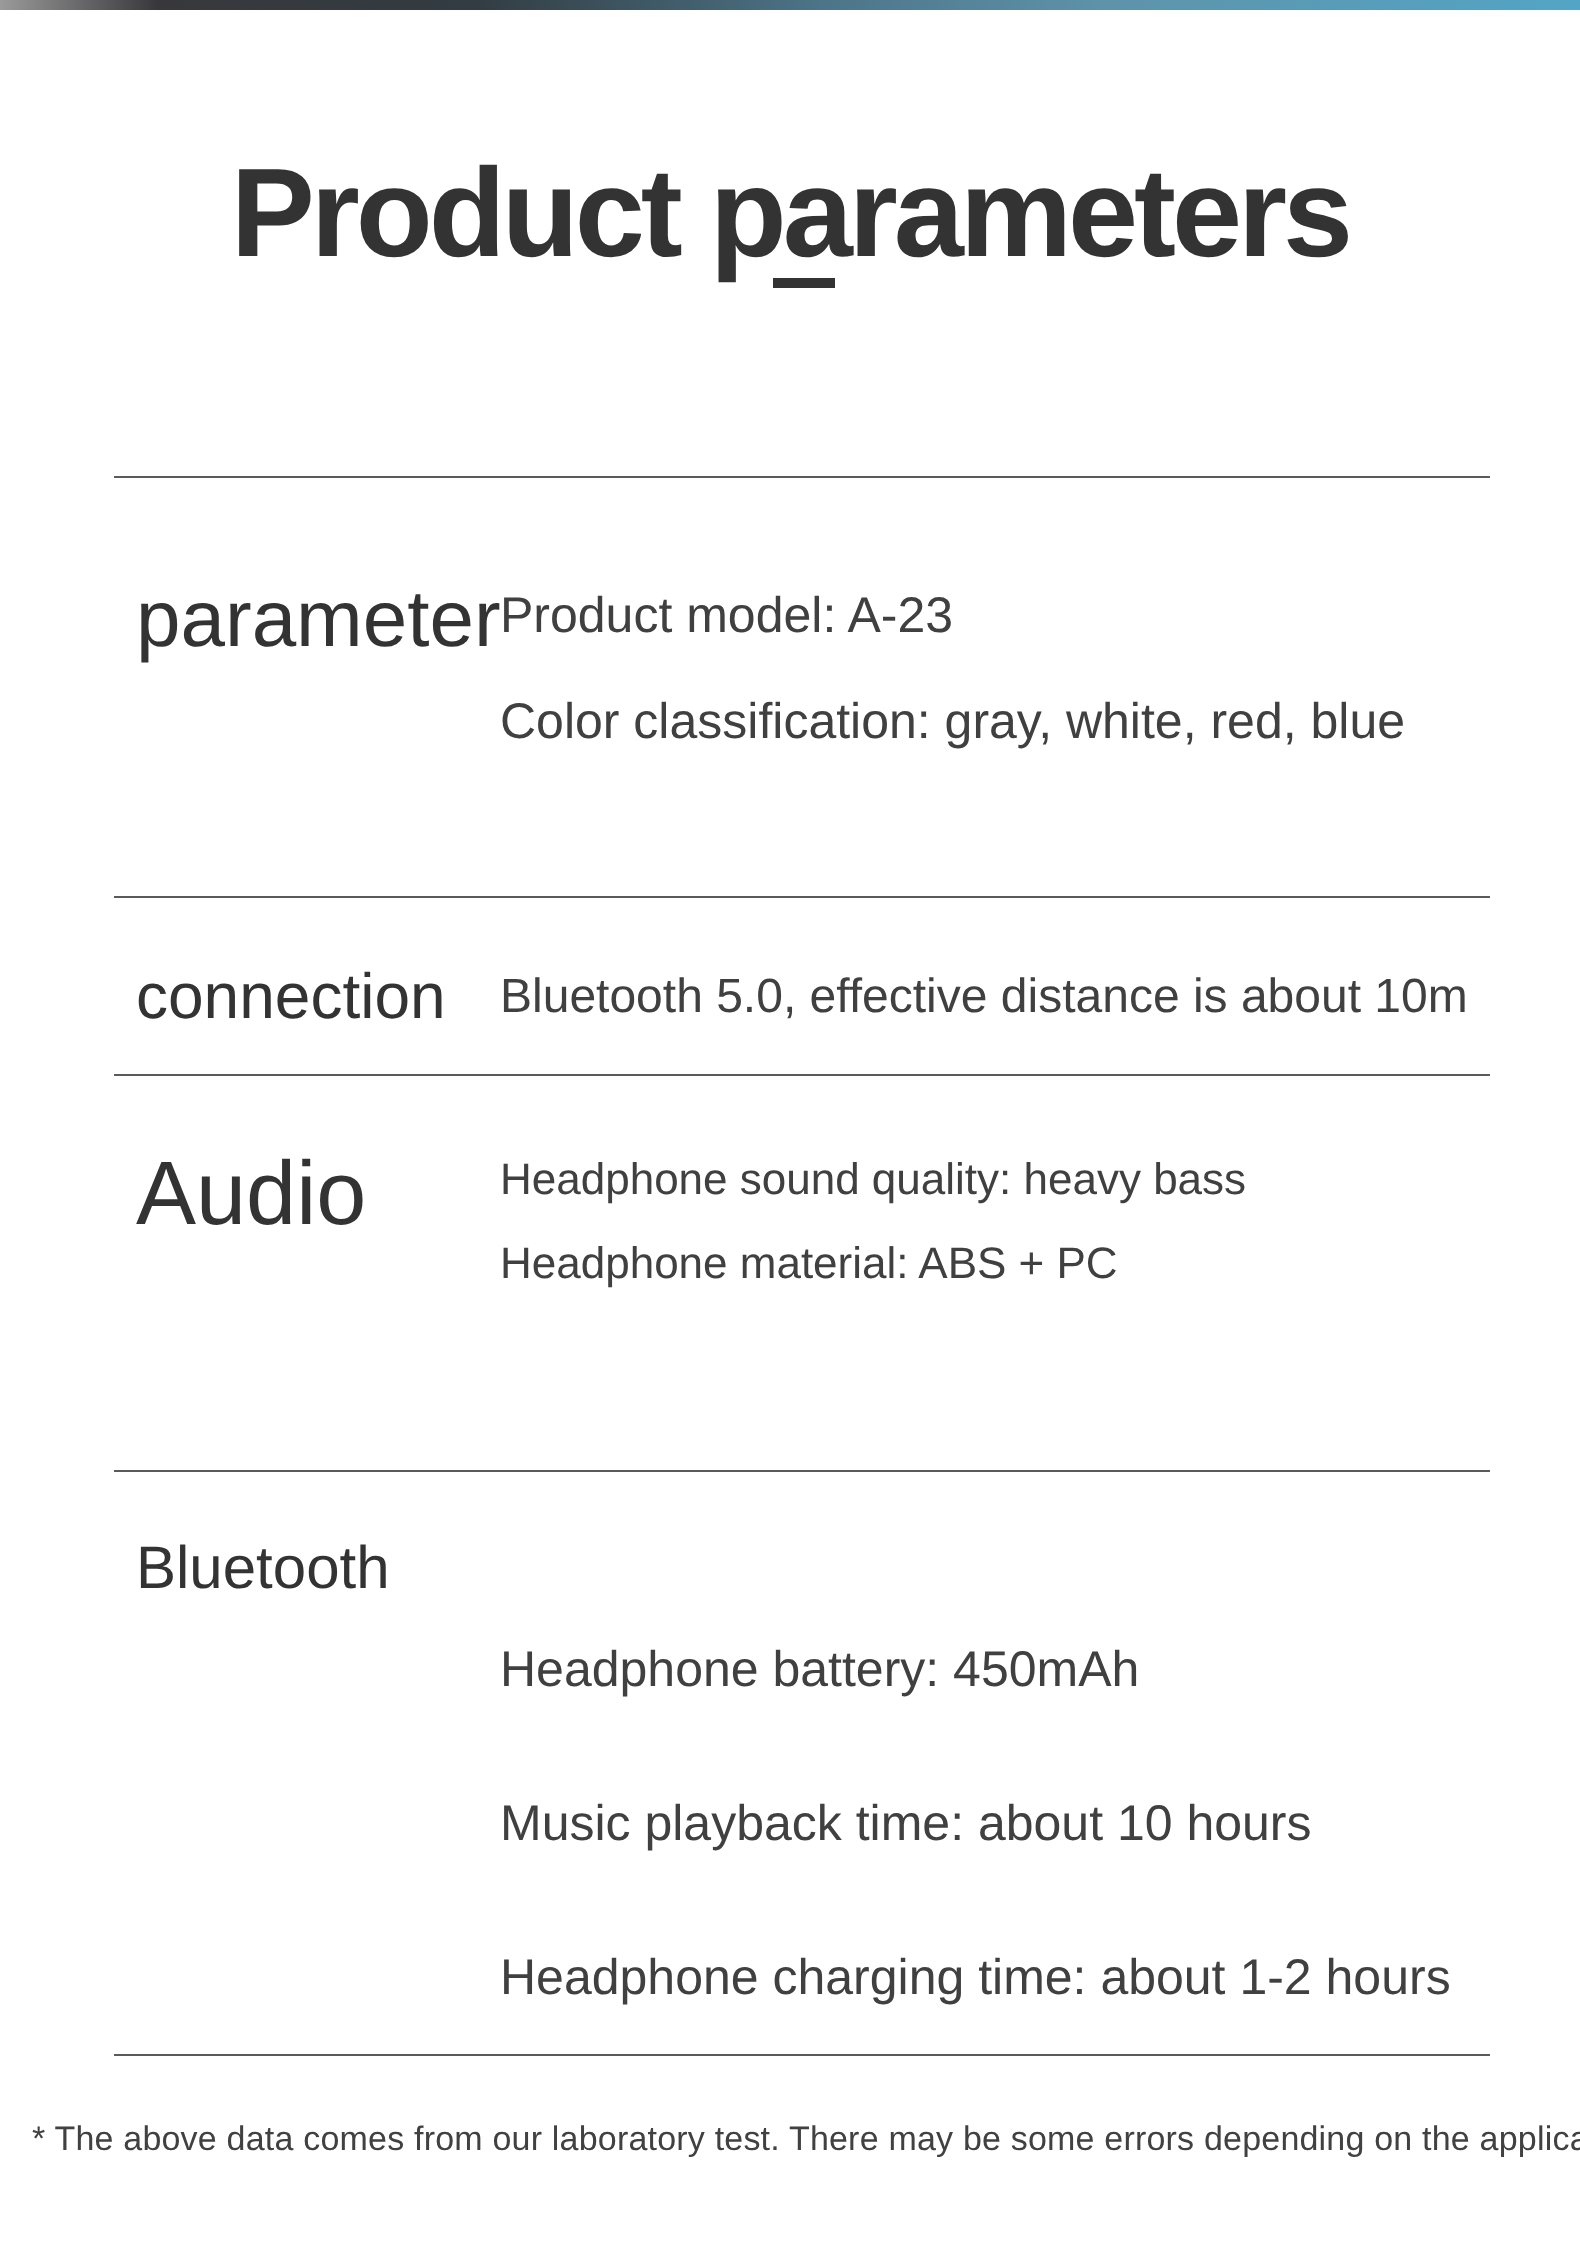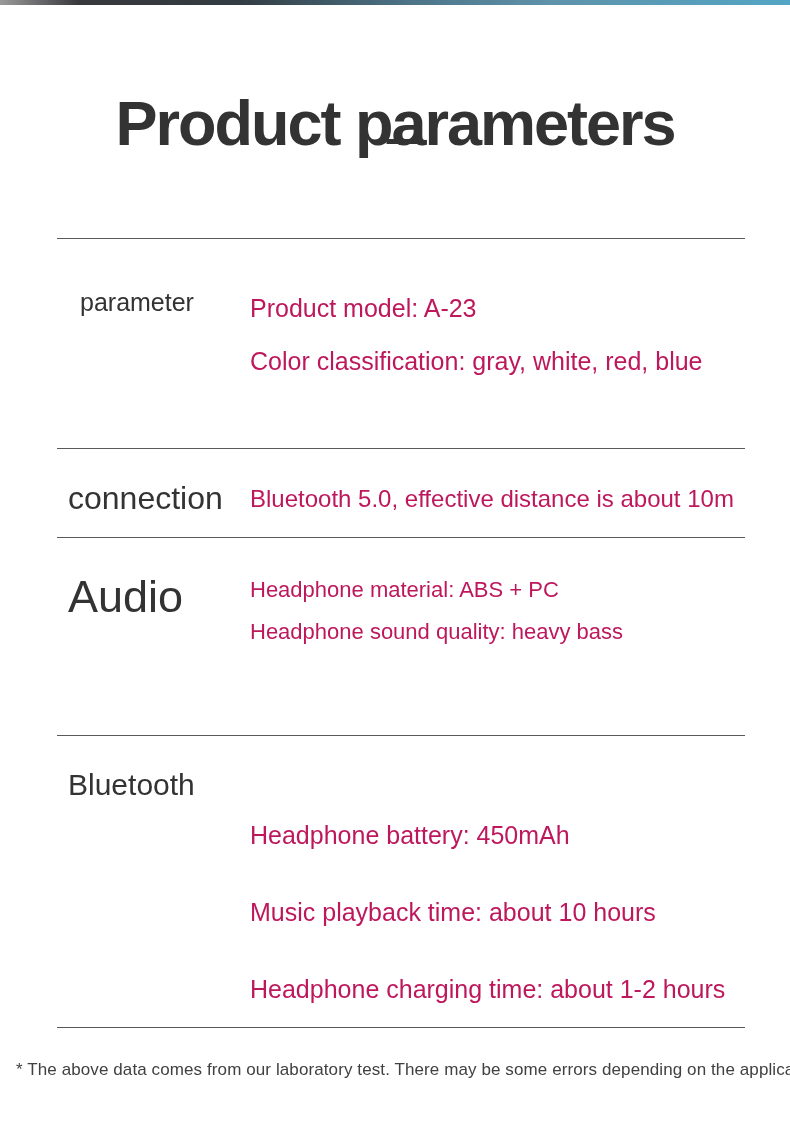--- a/index.html
+++ b/index.html
@@ -18,21 +18,21 @@
     position: absolute;
     top: 0; left: 0;
     width: 790px; height: 5px;
     background: linear-gradient(90deg,
       #9a9a9a 0%, #38383c 10%, #323c42 30%,
       #4d7488 52%, #5e93aa 70%, #53a5c5 100%);
   }
 
   .page-title {
     position: absolute;
-    top: 48px; left: 0; right: 0;
+    top: 32px; left: 0; right: 0;
     text-align: center;
     font-size: 63px;
     font-weight: 700;
     letter-spacing: -2px;
     color: #333333;
     line-height: 1.05;
   }
 
   .title-dash {
     position: absolute;
@@ -59,26 +59,26 @@
   .sec { position: absolute; left: 0; right: 0; }
   .sec .sec-label {
     position: absolute;
     left: 68px; top: 0;
     color: #333333;
     white-space: nowrap;
   }
   .sec .sec-rows {
     position: absolute;
     left: 250px; top: 0;
-    color: #be185d;
+    color: #404040;
   }
   .sec .row { white-space: nowrap; }
 
   .sec-parameter { top: 285px; }
-  .sec-parameter .sec-label { font-size: 25px; top: 3px; margin-left: 12px; }
+  .sec-parameter .sec-label { font-size: 40px; top: 3px; }
   .sec-parameter .sec-rows { top: 8px; }
   .sec-parameter .row { font-size: 25px; line-height: 30px; margin-bottom: 23px; }
 
   .sec-connection { top: 478px; }
   .sec-connection .sec-label { font-size: 32px; top: 2px; }
   .sec-connection .sec-rows { top: 6px; }
   .sec-connection .row { font-size: 24px; line-height: 30px; }
 
   .sec-audio { top: 568px; }
   .sec-audio .sec-label { font-size: 45px; top: 3px; }
@@ -128,22 +128,22 @@
     <div class="sec-rows">
       <div class="row">Bluetooth 5.0, effective distance is about 10m</div>
     </div>
   </div>
 
   <div class="rule rule-3"></div>
 
   <div class="sec sec-audio">
     <div class="sec-label">Audio</div>
     <div class="sec-rows">
+      <div class="row">Headphone sound quality: heavy bass</div>
       <div class="row">Headphone material: ABS + PC</div>
-      <div class="row">Headphone sound quality: heavy bass</div>
     </div>
   </div>
 
   <div class="rule rule-4"></div>
 
   <div class="sec sec-endurance">
     <div class="sec-label">Bluetooth</div>
     <div class="sec-rows">
       <div class="row">Headphone battery: 450mAh</div>
       <div class="row">Music playback time: about 10 hours</div>

